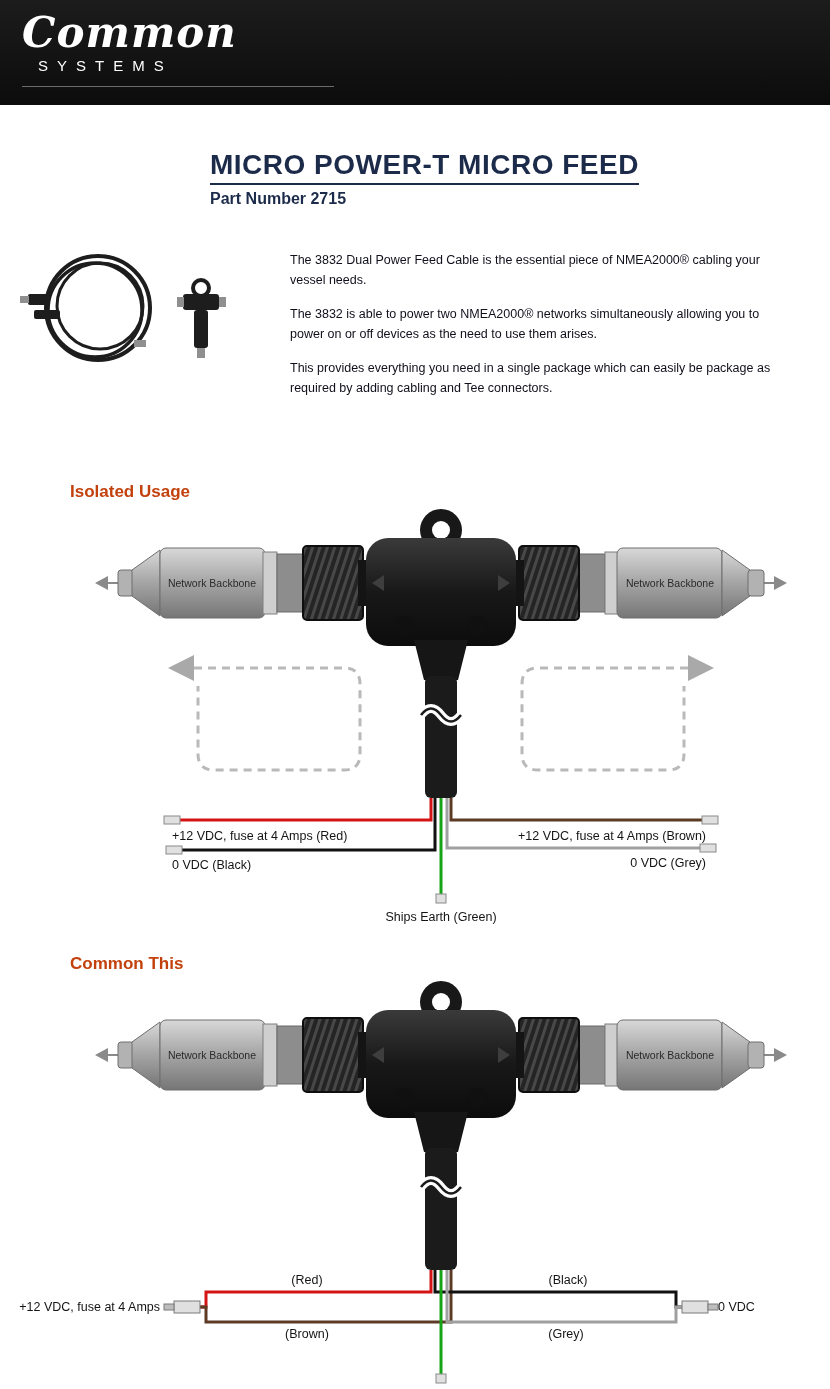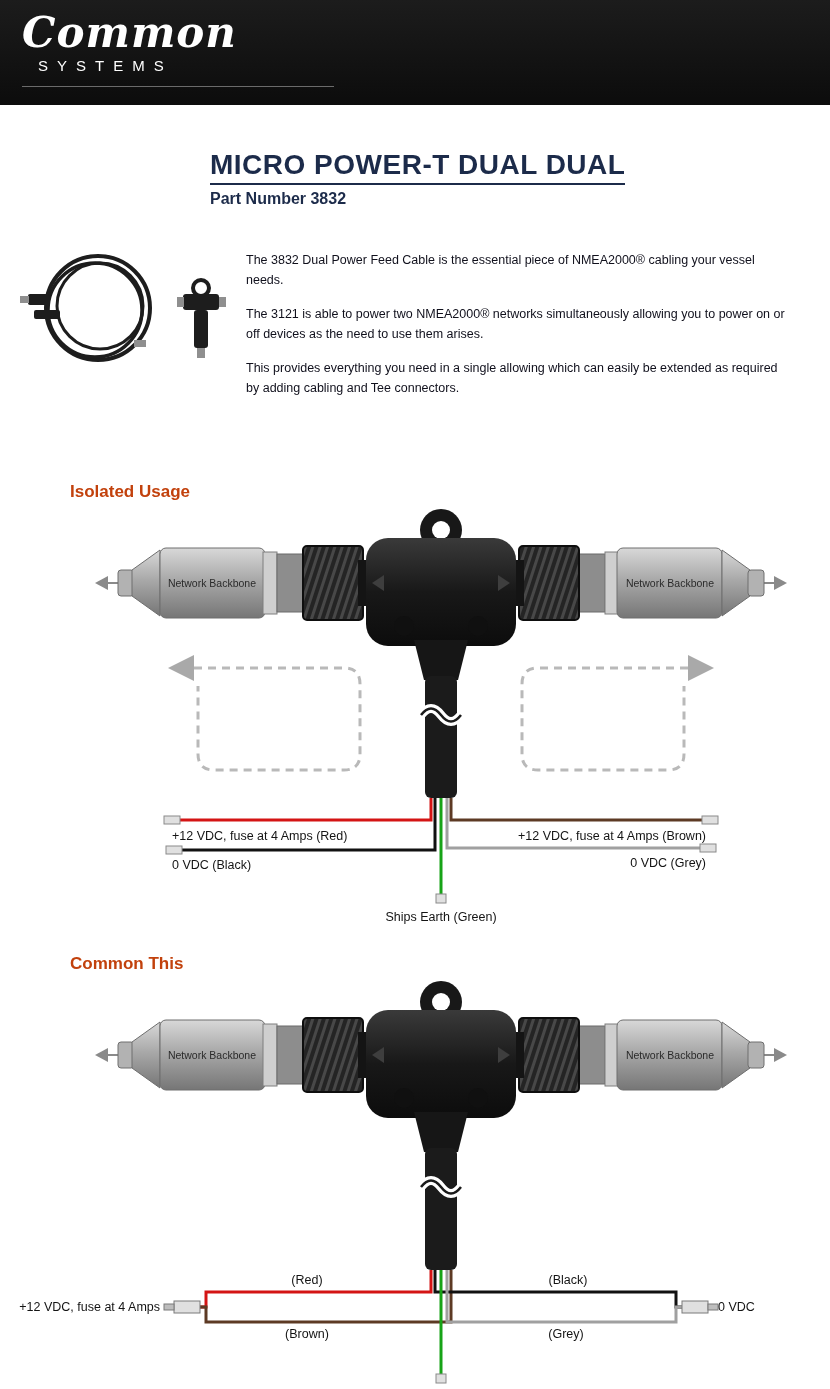--- a/index.html
+++ b/index.html
@@ -13,21 +13,21 @@
   .logo-sub { font-size:15px; color:#ffffff; letter-spacing:9px; margin:3px 4px 0 16px; font-weight:normal; }
   .logo-rule { height:1px; background:#6b6b6b; width:312px; margin-top:12px; }
 
   
   .title-block { padding:44px 0 0 210px; }
   .main-title { display:inline-block; margin:0; font-size:28px; font-weight:bold; color:#1c2b4a;
                 letter-spacing:.5px; border-bottom:2px solid #1c2b4a; padding-bottom:2px; }
   .part-number { font-size:16px; font-weight:bold; color:#1c2b4a; margin-top:5px; }
 
   
-  .intro { display:flex; padding:34px 20px 0 16px; }
+  .intro { display:flex; padding:34px 20px 0 16px;gap:44px; }
   .product-images { width:222px; flex:0 0 auto; }
   .intro-text { flex:1; padding:8px 24px 0 8px; font-size:12.5px; line-height:1.6; color:#10101c; }
   .intro-text p { margin:0 0 14px 0; }
 
   
   .section-heading { margin:70px 0 0 70px; font-size:17px; font-weight:bold; color:#c2410c; }
   .section-heading.common { margin-top:16px; }
 
   svg.diagram { display:block; margin-top:6px; }
   .dlabel { font-size:12.5px; fill:#141414; font-family:"Liberation Sans", sans-serif; }
@@ -111,22 +111,22 @@
 
 <div class="header">
   <div class="logo">
     <div class="logo-script">Common</div>
     <div class="logo-sub">SYSTEMS</div>
     <div class="logo-rule"></div>
   </div>
 </div>
 
 <div class="title-block">
-  <h1 class="main-title">MICRO POWER-T DUAL DUAL</h1>
-  <div class="part-number">Part Number 3832</div>
+  <h1 class="main-title">MICRO POWER-T MICRO FEED</h1>
+  <div class="part-number">Part Number 2715</div>
 </div>
 
 <div class="intro">
   <div class="product-images">
     <svg width="222" height="140" viewBox="0 0 222 140">
 
       <g>
         <circle cx="82" cy="66" r="52" fill="none" stroke="#1d1d1d" stroke-width="4"></circle>
         <circle cx="79" cy="68" r="47" fill="none" stroke="#1d1d1d" stroke-width="3.5"></circle>
         <circle cx="84" cy="64" r="43" fill="none" stroke="#1d1d1d" stroke-width="3"></circle>
@@ -141,22 +141,22 @@
         <rect x="167" y="52" width="36" height="16" rx="3" fill="#1d1d1d"></rect>
         <rect x="161" y="55" width="7" height="10" fill="#8f8f8f"></rect>
         <rect x="203" y="55" width="7" height="10" fill="#8f8f8f"></rect>
         <rect x="178" y="68" width="14" height="38" rx="3" fill="#1d1d1d"></rect>
         <rect x="181" y="106" width="8" height="10" fill="#8f8f8f"></rect>
       </g>
     </svg>
   </div>
   <div class="intro-text">
     <p>The 3832 Dual Power Feed Cable is the essential piece of NMEA2000® cabling your vessel needs.</p>
-    <p>The 3121 is able to power two NMEA2000® networks simultaneously allowing you to power on or off devices as the need to use them arises.</p>
-    <p>This provides everything you need in a single allowing which can easily be extended as required by adding cabling and Tee connectors.</p>
+    <p>The 3832 is able to power two NMEA2000® networks simultaneously allowing you to power on or off devices as the need to use them arises.</p>
+    <p>This provides everything you need in a single package which can easily be package as required by adding cabling and Tee connectors.</p>
   </div>
 </div>
 
 <div class="section-heading">Isolated Usage</div>
 
 <svg class="diagram" width="830" height="430" viewBox="0 0 830 430">
   <use href="#tconn"></use>
   <text class="blabel" x="212" y="79" text-anchor="middle">Network Backbone</text>
   <text class="blabel" x="670" y="79" text-anchor="middle">Network Backbone</text>
 

